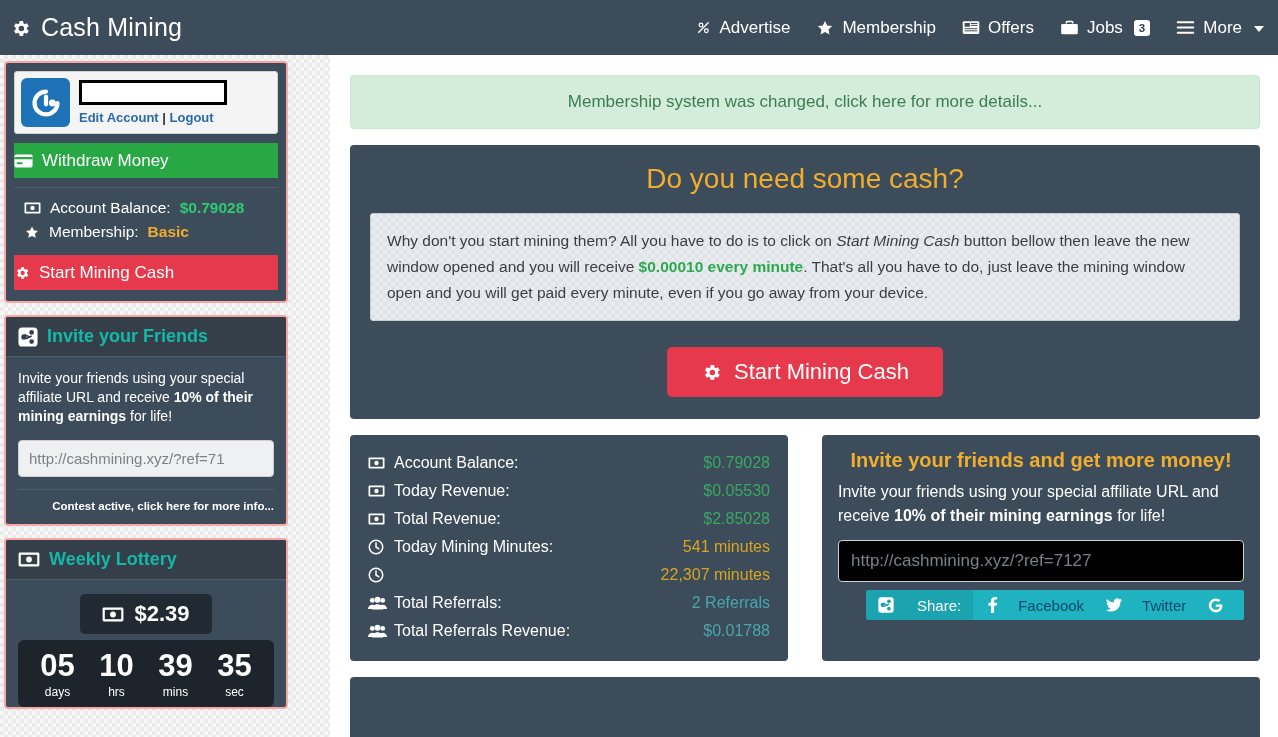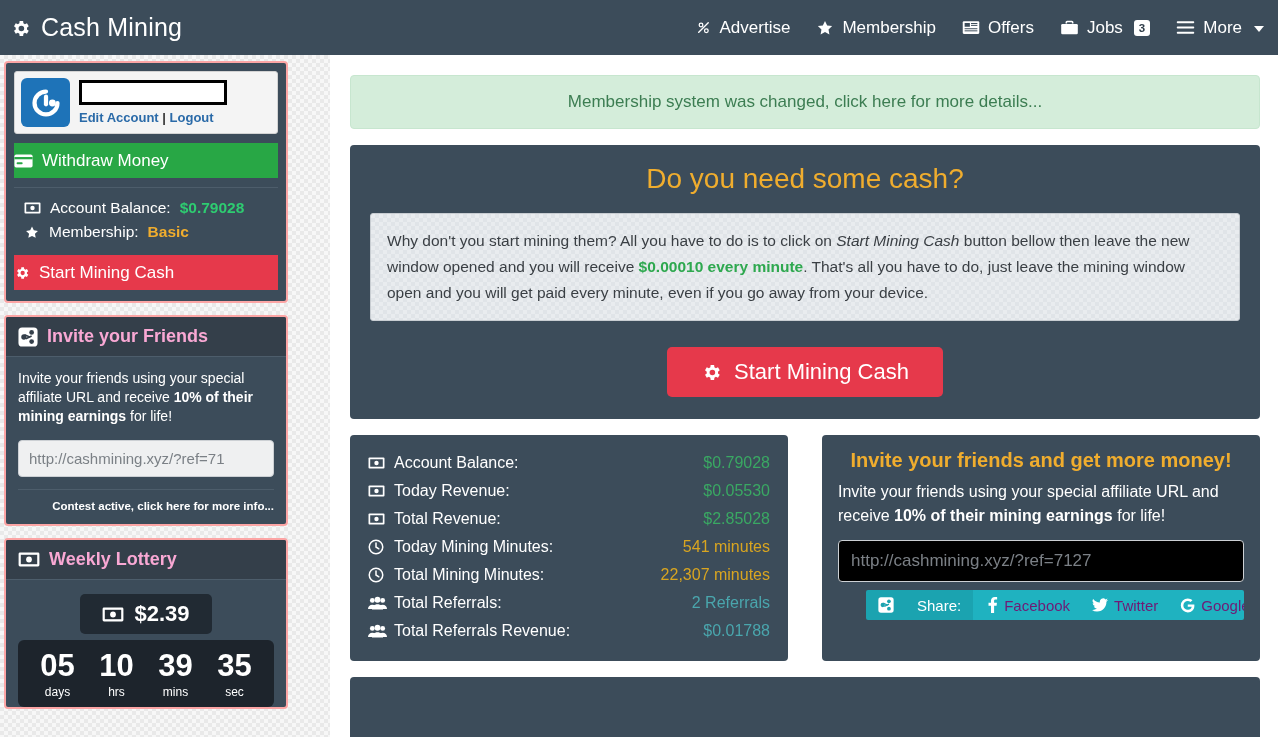--- a/index.html
+++ b/index.html
@@ -153,21 +153,21 @@
     white-space: nowrap;
   }
   .val-green { color: #2ecc71; font-weight: bold; }
   .val-gold  { color: #f0ad2e; font-weight: bold; }
 
   .side-btn-wrap2 { padding: 9px 8px 11px 8px; }
 
   .panel-head {
     background: #343f4a;
     padding: 9px 12px;
-    color: #f9a8d4;
+    color: #14b8a6;
     font-size: 18px;
     font-weight: bold;
     display: flex; align-items: center; gap: 9px;
     border-bottom: 1px solid #4d5d6b;
   }
   .panel-body { padding: 12px; }
   .invite-text {
     color: #ffffff;
     font-size: 14px;
     line-height: 19px;
@@ -372,23 +372,23 @@
   }
   .share-links {
     background: #1fb2c0;
     flex: 1;
     display: flex;
     align-items: center;
     gap: 22px;
     padding: 0 14px;
   }
   .share-link {
-    color: #701a75;
+    color: #0c4a6e;
     font-size: 15px;
-    display: flex; align-items: center; gap: 6px;
+    display: flex; align-items: center; gap: 20px;
     text-decoration: none;
     white-space: nowrap;
   }
 
   .bottom-strip {
     margin-top: 16px;
     background: #3c4c5a;
     border-radius: 4px 4px 0 0;
     height: 60px;
   }
@@ -682,21 +682,20 @@
         <span class="stat-val v-gold">541 minutes</span>
       </div>
 
       <div class="stat-row">
         <span class="stat-ico">
           <svg width="16" height="16" viewBox="0 0 18 18" fill="none">
               <circle cx="9" cy="9" r="7.6" stroke="#ffffff" stroke-width="1.7"></circle>
               <path d="M9 4.4V9l3.2 2" stroke="#ffffff" stroke-width="1.7" stroke-linecap="round"></path>
             </svg>
         </span>
-        <span class="stat-label">Total Mining Minutes:</span>
         <span class="stat-val v-gold">22,307 minutes</span>
       </div>
 
       <div class="stat-row">
         <span class="stat-ico">
           <svg width="19" height="14" viewBox="0 0 22 16" fill="#ffffff">
               <circle cx="5" cy="5" r="2.8"></circle>
               <circle cx="17" cy="5" r="2.8"></circle>
               <circle cx="11" cy="4.2" r="3.4"></circle>
               <path d="M0 15c0-3 2.2-5 5-5s5 2 5 5z"></path>

